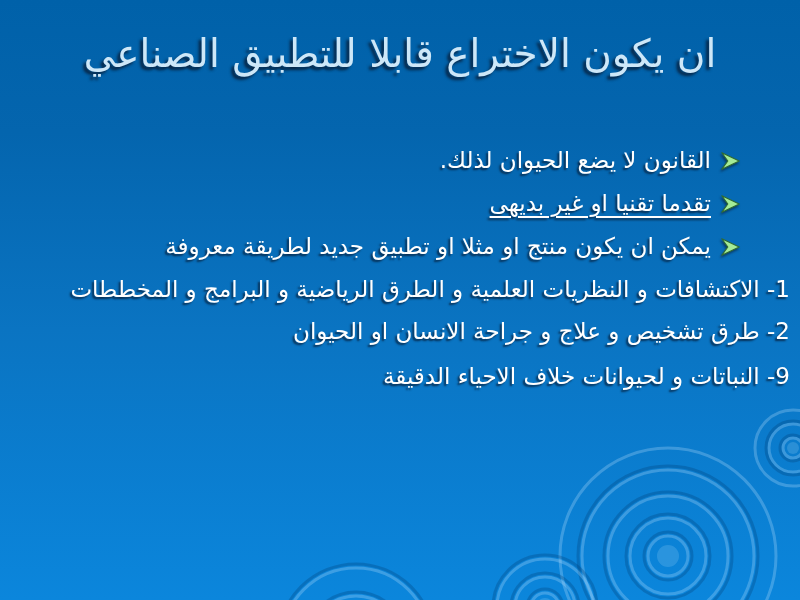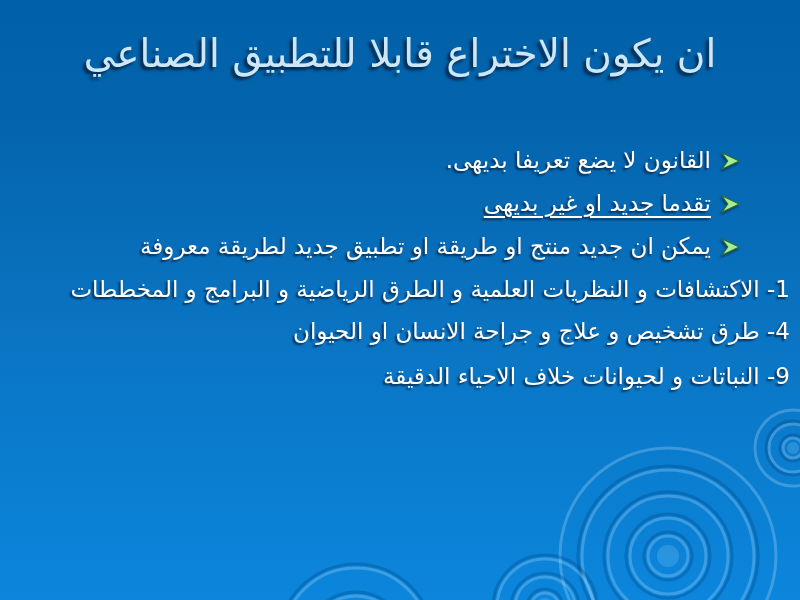--- a/index.html
+++ b/index.html
@@ -97,41 +97,41 @@
   <h1 class="title">ان يكون الاختراع قابلا للتطبيق الصناعي</h1>
 
   <div class="content">
 
     <div class="bullet-row">
       <span class="arrow">
         <svg width="22" height="22" viewBox="0 0 24 24">
           <path d="M2 3 L21 12 L2 21 L8.5 12 Z" fill="#a5ec97" stroke="#2f6b33" stroke-width="1.3" stroke-linejoin="round"></path>
         </svg>
       </span>
-      <span class="btext">القانون لا يضع تعريفا بديهى.</span>
+      <span class="btext">القانون لا يضع الحيوان لذلك.</span>
     </div>
 
     <div class="bullet-row">
       <span class="arrow">
         <svg width="22" height="22" viewBox="0 0 24 24">
           <path d="M2 3 L21 12 L2 21 L8.5 12 Z" fill="#a5ec97" stroke="#2f6b33" stroke-width="1.3" stroke-linejoin="round"></path>
         </svg>
       </span>
-      <span class="btext u">تقدما جديد او غير بديهى</span>
+      <span class="btext u">تقدما تقنيا او غير بديهى</span>
     </div>
 
     <div class="bullet-row">
       <span class="arrow">
         <svg width="22" height="22" viewBox="0 0 24 24">
           <path d="M2 3 L21 12 L2 21 L8.5 12 Z" fill="#a5ec97" stroke="#2f6b33" stroke-width="1.3" stroke-linejoin="round"></path>
         </svg>
       </span>
-      <span class="btext">يمكن ان جديد منتج او طريقة او تطبيق جديد لطريقة معروفة</span>
+      <span class="btext">يمكن ان يكون منتج او مثلا او تطبيق جديد لطريقة معروفة</span>
     </div>
 
 
     <p class="num-item hang">1- الاكتشافات و النظريات العلمية و الطرق الرياضية و البرامج و المخططات</p>
-    <p class="num-item">4- طرق تشخيص و علاج و جراحة الانسان او الحيوان</p>
+    <p class="num-item">2- طرق تشخيص و علاج و جراحة الانسان او الحيوان</p>
     <p class="num-item last">9- النباتات و لحيوانات خلاف الاحياء الدقيقة</p>
 
   </div>
 
 </div>
 
 </body></html>

